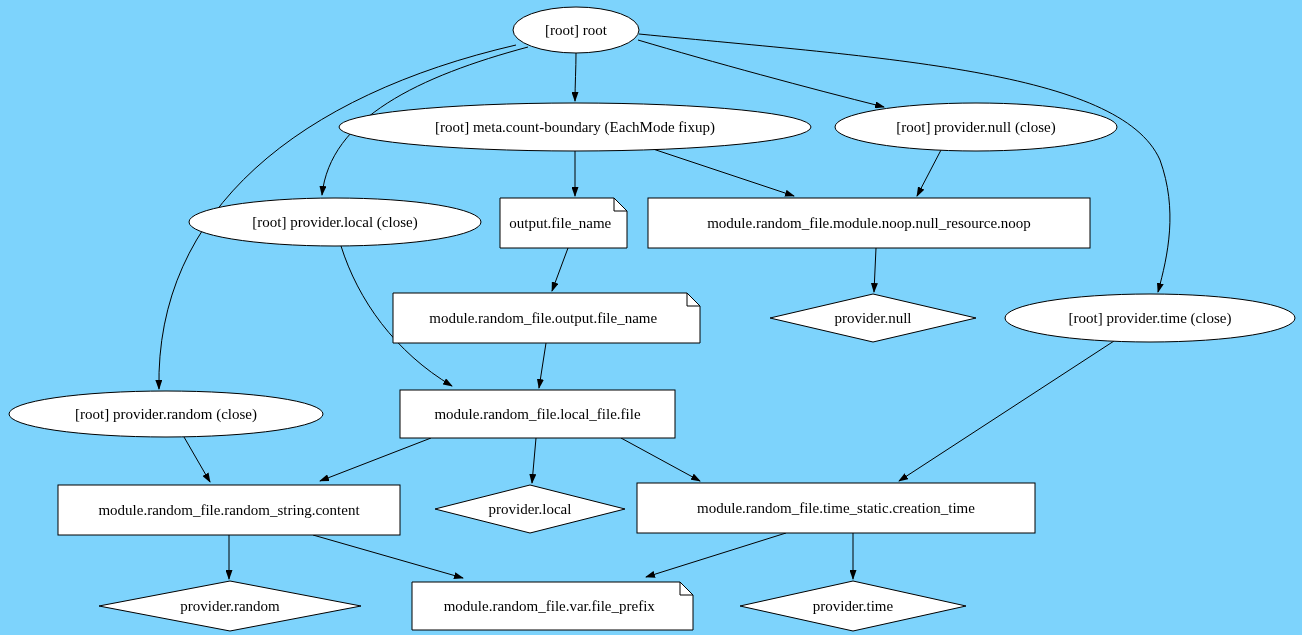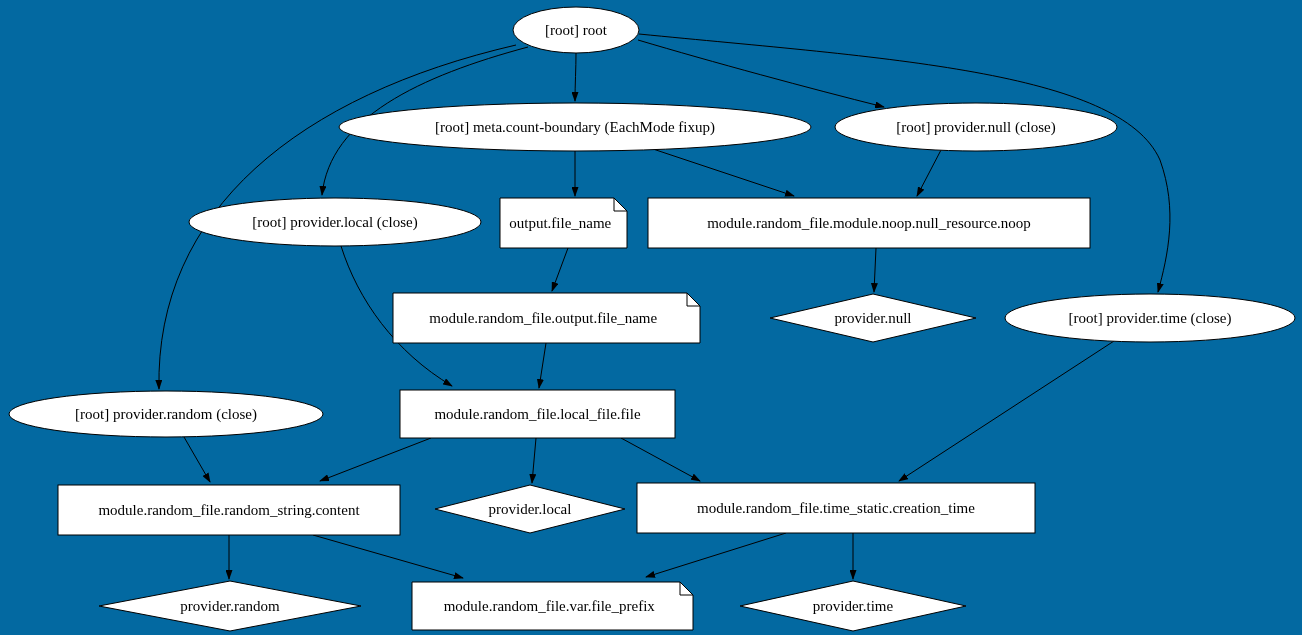--- a/index.html
+++ b/index.html
@@ -1,19 +1,19 @@
 <!DOCTYPE html>
 <html><head>
 <meta charset="utf-8">
 <style>
   html,body{margin:0;padding:0;background:#ffffff;}
   #canvas{
     position:relative;
     width:1302px;height:635px;
-    background:#0369a1;
+    background:#7dd3fc;
     font-family:"Liberation Serif", serif;
     overflow:hidden;
   }
   svg{display:block;}
   svg text{
     font-family:"Liberation Serif", serif;
     font-size:15px;
     fill:#000;
   }
 </style>

